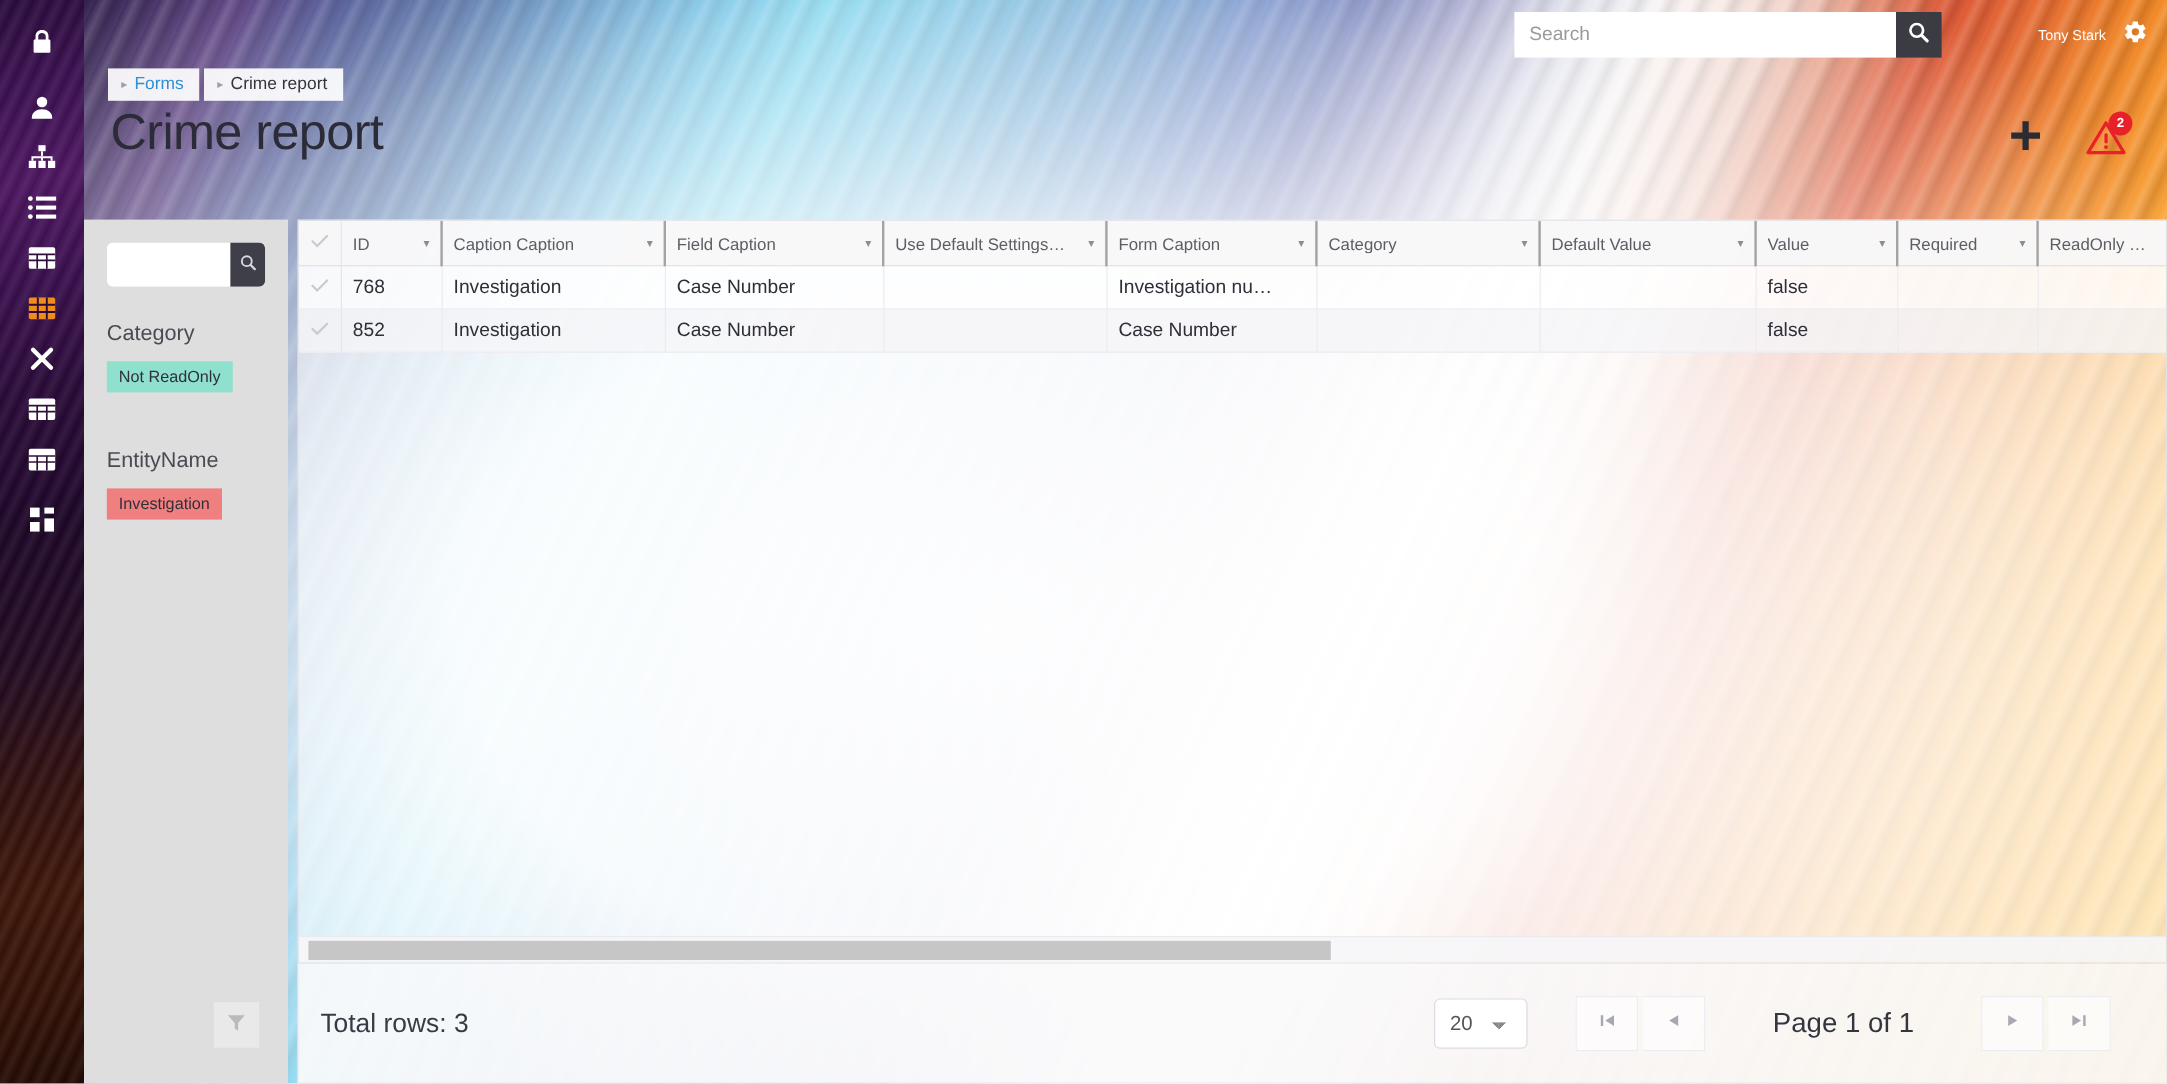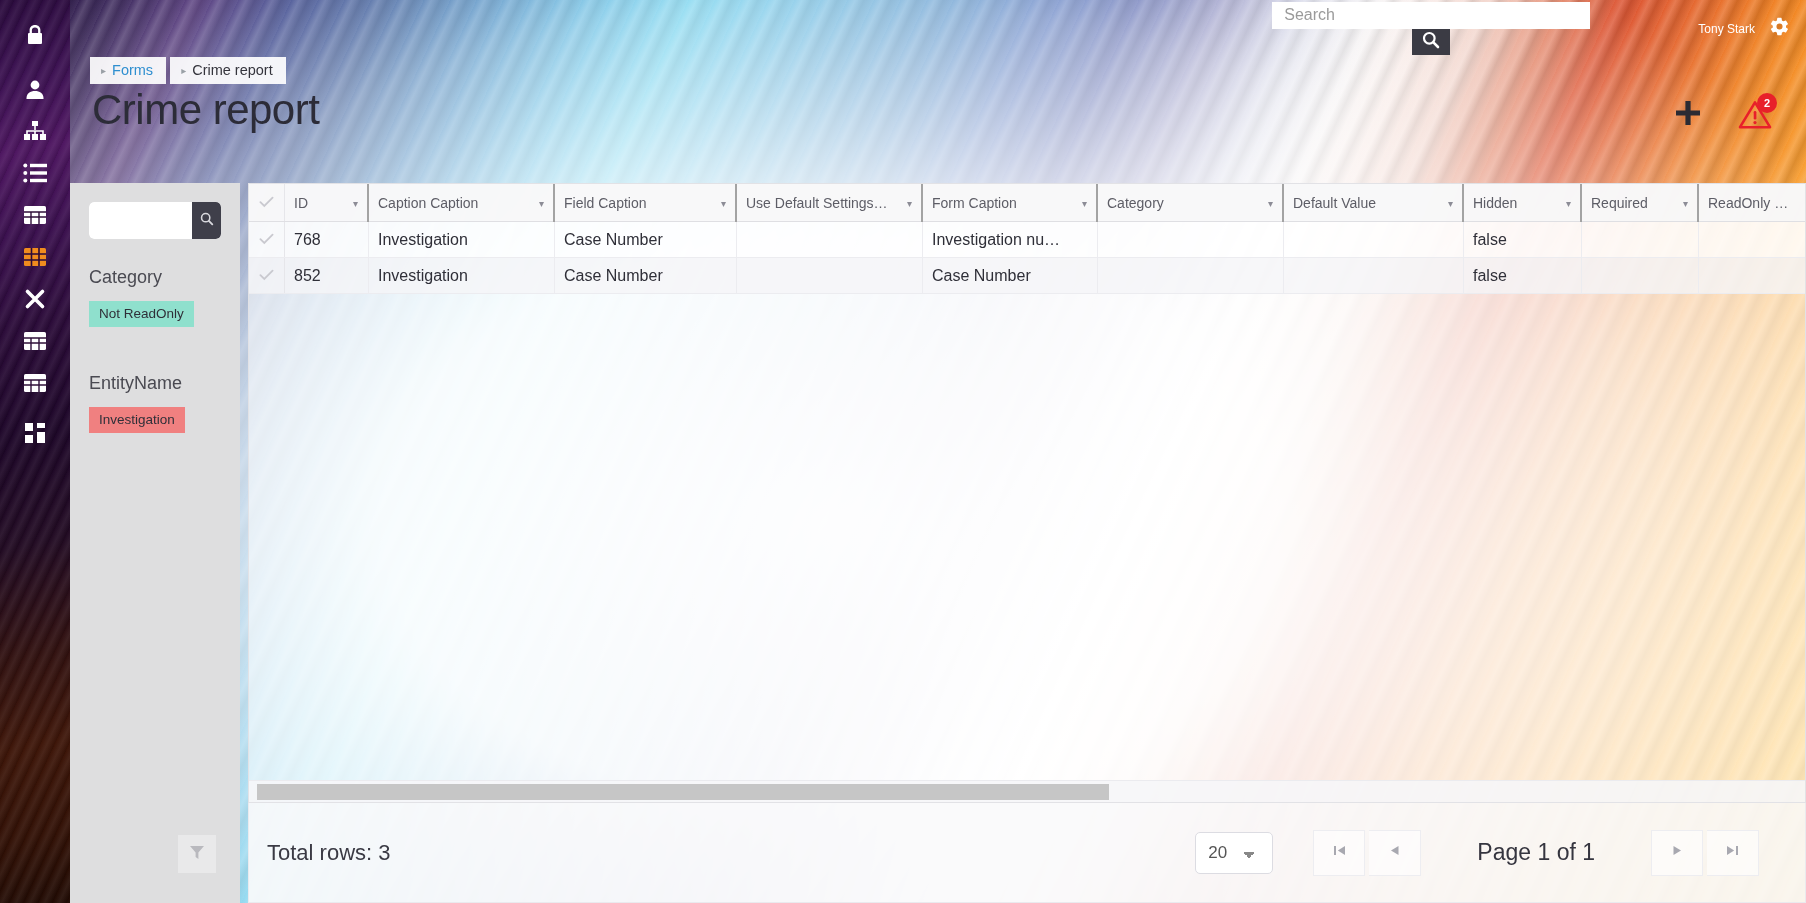--- a/index.html
+++ b/index.html
@@ -97,21 +97,21 @@
   }
 
   
   #topbar {
     position: absolute; left: 0; top: 0;
     width: 1736px; height: 57px;
     display: flex; align-items: center; justify-content: flex-end;
   }
   #searchwrap {
     display: flex; align-items: center;
-    height: 53px; margin-right: 108px; flex-direction: column;
+    height: 53px; margin-right: 80px;
   }
   #search-input {
     width: 318px; height: 38px;
     border: none; outline: none;
     background: #ffffff;
     font-family: "Liberation Sans", sans-serif;
     font-size: 16px; color: #333;
     padding: 0 12px;
   }
   #search-input::placeholder { color: #9a9a9a; }
@@ -528,21 +528,21 @@
       </div>
     <div class="hcell" style="width:186px">
         <span class="lbl">Category</span>
         <span class="chev">▾</span>
       </div>
     <div class="hcell" style="width:180px">
         <span class="lbl">Default Value</span>
         <span class="chev">▾</span>
       </div>
     <div class="hcell" style="width:118px">
-        <span class="lbl">Hidden</span>
+        <span class="lbl">Value</span>
         <span class="chev">▾</span>
       </div>
     <div class="hcell" style="width:117px">
         <span class="lbl">Required</span>
         <span class="chev">▾</span>
       </div>
     <div class="hcell" style="width:108px">
         <span class="lbl">ReadOnly …</span>
       </div>
   </div>

